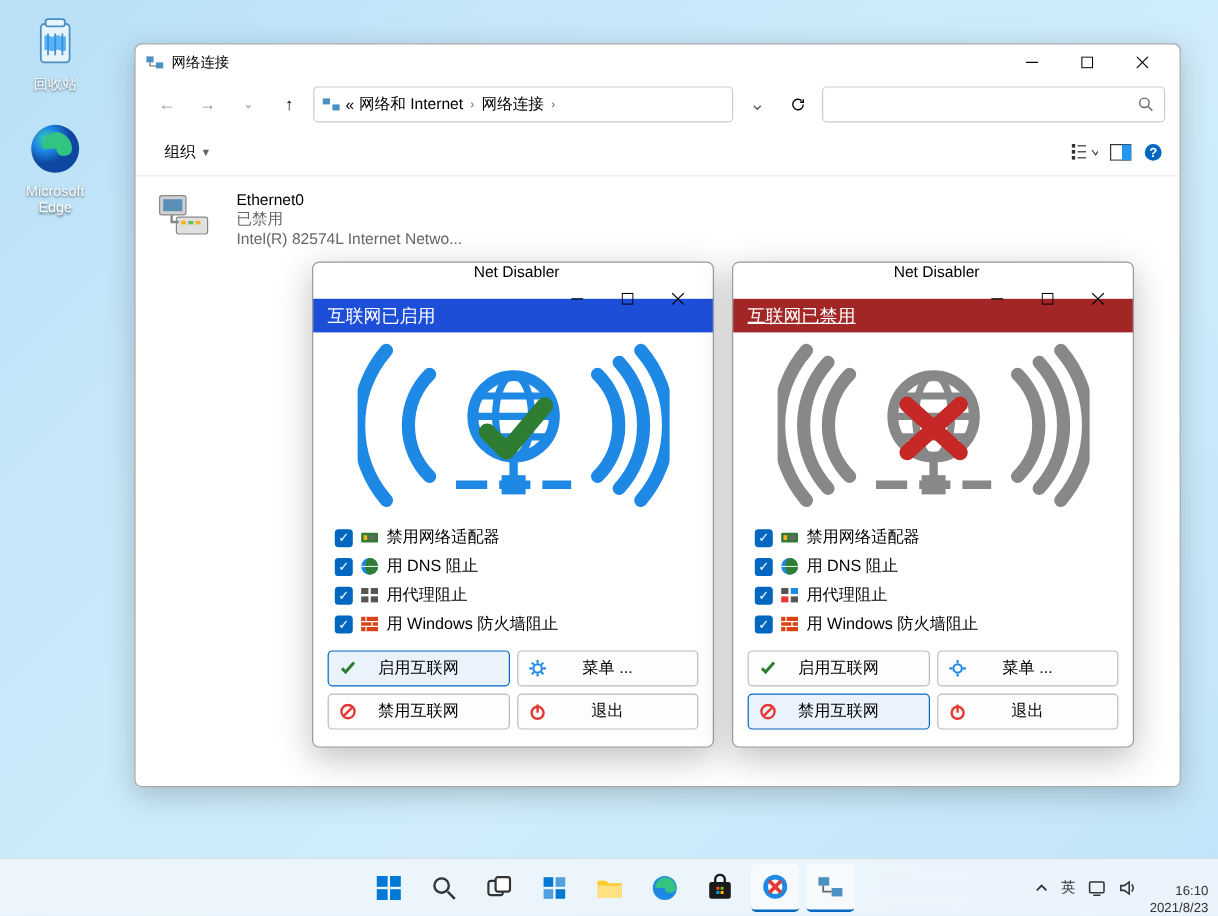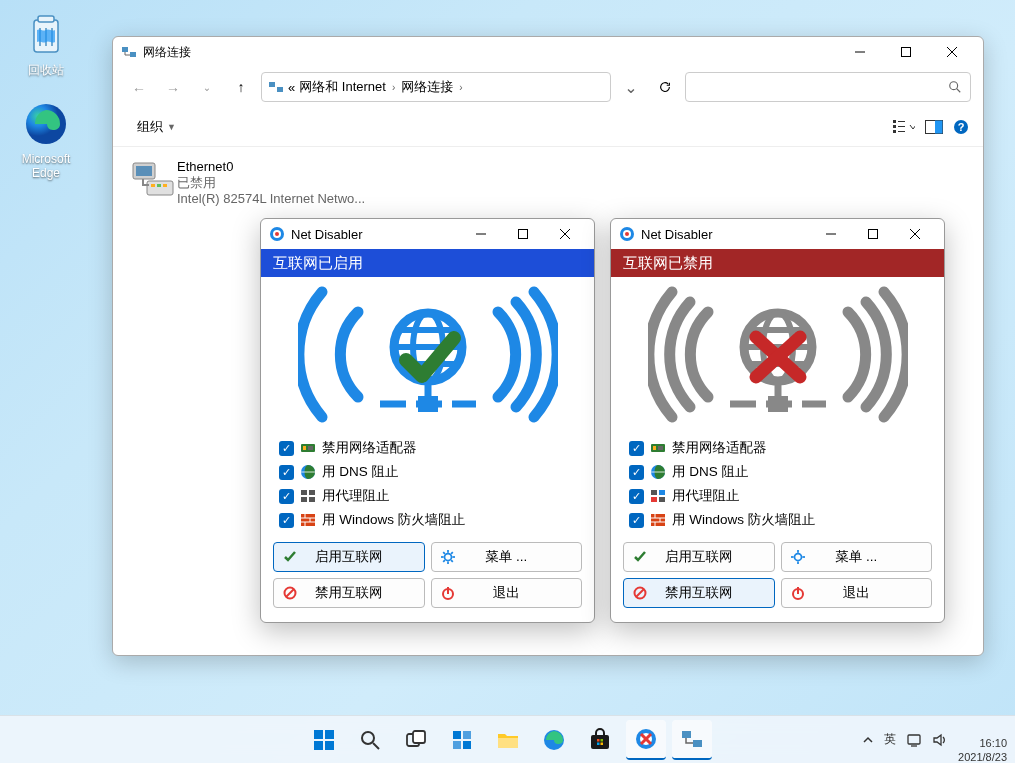--- a/index.html
+++ b/index.html
@@ -23,39 +23,39 @@
 .nav-btn.enabled{color:#000;}
 .bcbox{flex:0 0 350px;height:30px;border:1px solid #ccc;border-radius:4px;display:flex;align-items:center;padding:0 6px;font-size:13px;gap:4px;}
 .bcbox .bc-ico{width:16px;height:16px;}
 .sep-ch{color:#666;font-size:10px;padding:0 2px;}
 .addr-drop{width:28px;height:28px;display:flex;align-items:center;justify-content:center;color:#666;}
 .searchbox{flex:1;height:30px;border:1px solid #ccc;border-radius:4px;display:flex;align-items:center;padding:0 8px;justify-content:flex-end;color:#666;}
 .toolbar{height:40px;border-bottom:1px solid #eee;display:flex;align-items:center;padding:0 14px;font-size:13px;}
 .tool-btn{padding:4px 10px;display:flex;align-items:center;gap:4px;border-radius:4px;}
 .tool-right{margin-left:auto;display:flex;gap:10px;align-items:center;}
 .content{padding:6px 10px;height:480px;}
-.net-item{display:flex;gap:0;padding:6px;width:280px;}
+.net-item{display:flex;gap:20px;padding:6px;width:280px;}
 .net-ico{width:48px;height:40px;flex-shrink:0;}
 .net-txt{font-size:13px;line-height:16px;}
 .net-txt .n1{color:#000;}
 .net-txt .n2{color:#666;}
 .net-txt .n3{color:#666;}
 .statusbar{position:absolute;bottom:0;left:0;right:0;height:26px;border-top:1px solid #eee;display:flex;align-items:center;padding:0 14px;font-size:12px;color:#555;}
 .sb-right{margin-left:auto;display:flex;gap:4px;}
 .sb-ico{width:18px;height:18px;border:1px solid #888;border-radius:2px;}
 
 
 .nd-win{position:absolute;width:335px;background:#fff;border:1px solid #999;border-radius:6px;box-shadow:0 8px 28px rgba(0,0,0,.25);}
 .nd1{left:260px;top:218px;}
 .nd2{left:610px;top:218px;}
-.nd-titlebar{height:30px;display:flex;align-items:center;padding:0 8px;font-size:13px;}
+.nd-titlebar{height:30px;display:flex;align-items:center;padding:0 8px;font-size:13px;flex-direction:column;}
 .nd-titlebar .tb-btn{width:42px;}
 .nd-banner{height:28px;color:#fff;font-size:15px;display:flex;align-items:center;padding:0 12px;}
 .nd-green{background:#1d4ed8;}
-.nd-red{background:#a22626;}
+.nd-red{background:#a22626;text-decoration:underline;}
 .nd-graphic{height:155px;display:flex;align-items:center;justify-content:center;}
 .nd-opts{padding:4px 18px 10px;}
 .nd-opt{display:flex;align-items:center;gap:6px;padding:3px 0;font-size:13.5px;}
 .nd-chk{width:15px;height:15px;background:#0067c0;border-radius:3px;display:flex;align-items:center;justify-content:center;color:#fff;font-size:11px;}
 .nd-opt-ico{width:16px;height:16px;flex-shrink:0;}
 .nd-btns{display:grid;grid-template-columns:1fr 1fr;gap:6px;padding:0 12px 14px;}
 .nd-btn{height:30px;border:1px solid #bbb;border-radius:4px;background:#fdfdfd;display:flex;align-items:center;justify-content:center;gap:8px;font-size:13.5px;position:relative;cursor:pointer;}
 .nd-btn.sel{border:1px solid #0067c0;background:#eaf3fc;}
 .nd-btn .bico{position:absolute;left:8px;width:16px;height:16px;display:flex;align-items:center;justify-content:center;}
 

